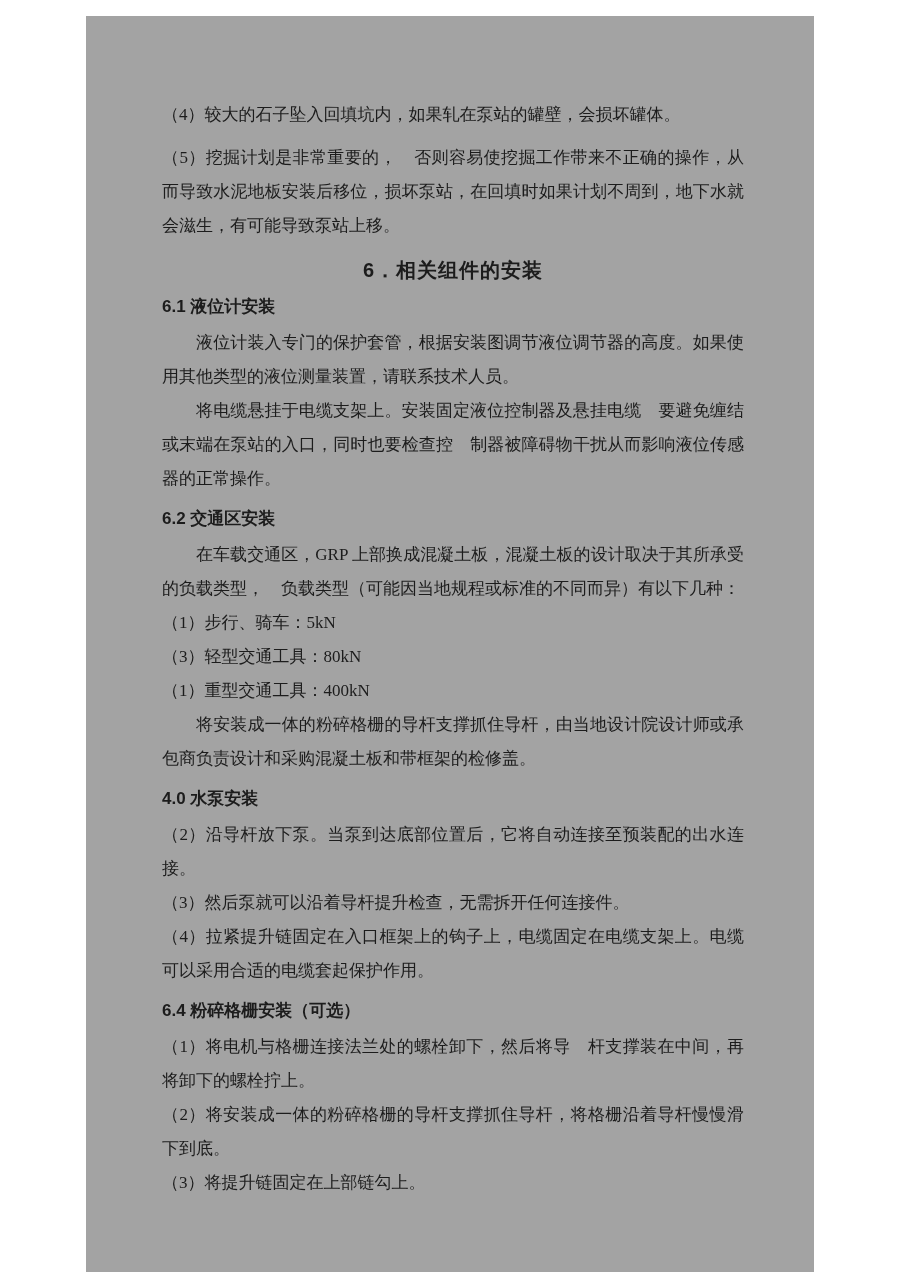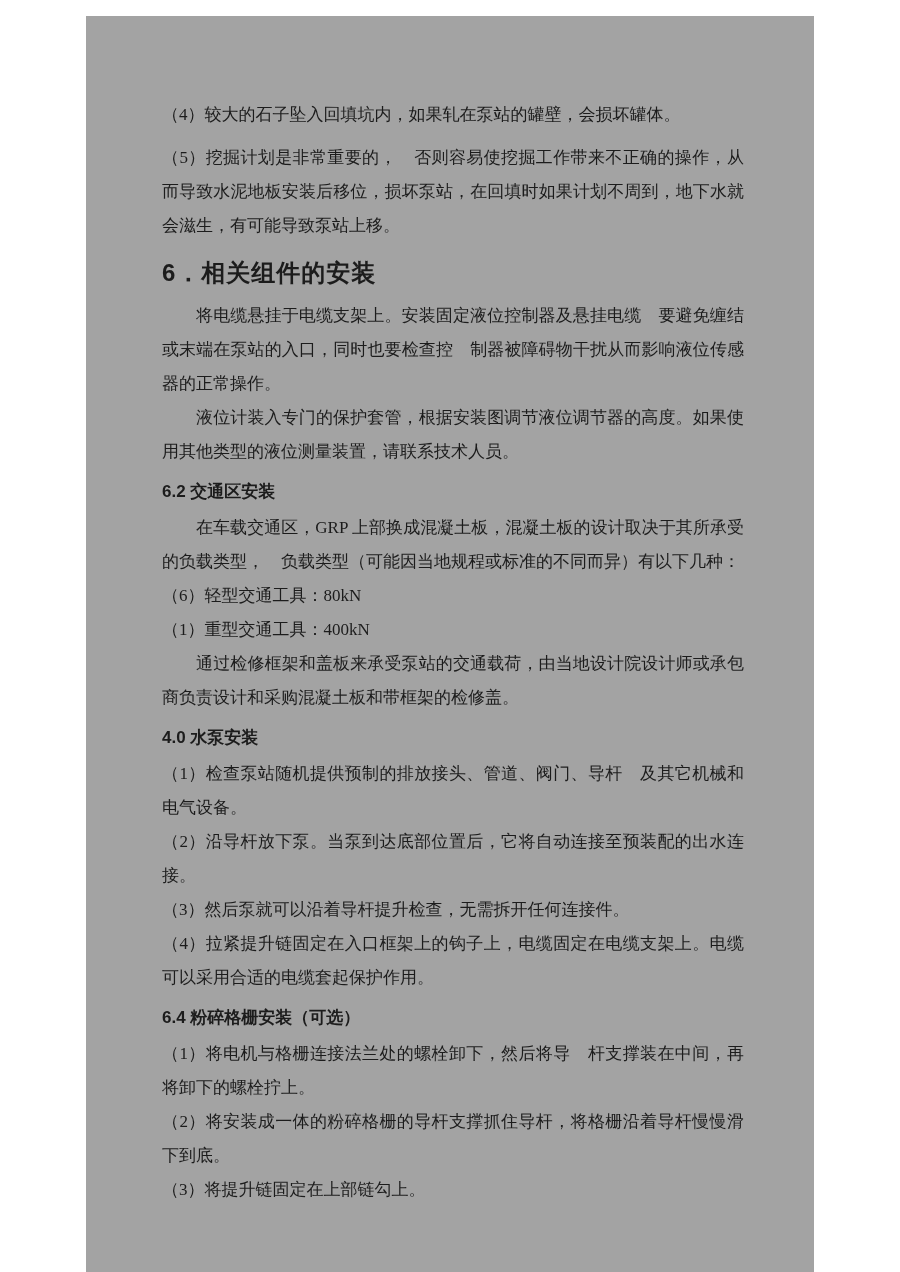--- a/index.html
+++ b/index.html
@@ -27,53 +27,55 @@
     word-break: break-all;
   }
   p.intro {
     margin-bottom: 9px;
   }
   p.indent {
     text-indent: 2em;
   }
   h1.sec {
     font-family: "Liberation Sans", "DejaVu Sans", sans-serif;
-    font-size: 24px;
+    font-size: 20px;
     font-weight: bold;
     margin: 14px 0 10px 0;
     letter-spacing: 1px;
+    text-align: center;
   }
   h2.sub {
     font-family: "Liberation Sans", "DejaVu Sans", sans-serif;
     font-size: 17px;
     font-weight: bold;
     margin: 11px 0 8px 0;
   }
 </style>
 </head>
 <body>
 
 <div class="page">
 
   <p class="body intro">（4）较大的石子坠入回填坑内，如果轧在泵站的罐壁，会损坏罐体。</p>
   <p class="body intro">（5）挖掘计划是非常重要的，　否则容易使挖掘工作带来不正确的操作，从而导致水泥地板安装后移位，损坏泵站，在回填时如果计划不周到，地下水就会滋生，有可能导致泵站上移。</p>
 
   <h1 class="sec">6．相关组件的安装</h1>
 
+  <h2 class="sub">6.1 液位计安装</h2>
+  <p class="body indent">液位计装入专门的保护套管，根据安装图调节液位调节器的高度。如果使用其他类型的液位测量装置，请联系技术人员。</p>
   <p class="body indent">将电缆悬挂于电缆支架上。安装固定液位控制器及悬挂电缆　要避免缠结或末端在泵站的入口，同时也要检查控　制器被障碍物干扰从而影响液位传感器的正常操作。</p>
-  <p class="body indent">液位计装入专门的保护套管，根据安装图调节液位调节器的高度。如果使用其他类型的液位测量装置，请联系技术人员。</p>
 
   <h2 class="sub">6.2 交通区安装</h2>
   <p class="body indent">在车载交通区，GRP 上部换成混凝土板，混凝土板的设计取决于其所承受的负载类型，　负载类型（可能因当地规程或标准的不同而异）有以下几种：</p>
-  <p class="body">（6）轻型交通工具：80kN</p>
+  <p class="body">（1）步行、骑车：5kN</p>
+  <p class="body">（3）轻型交通工具：80kN</p>
   <p class="body">（1）重型交通工具：400kN</p>
-  <p class="body indent">通过检修框架和盖板来承受泵站的交通载荷，由当地设计院设计师或承包商负责设计和采购混凝土板和带框架的检修盖。</p>
+  <p class="body indent">将安装成一体的粉碎格栅的导杆支撑抓住导杆，由当地设计院设计师或承包商负责设计和采购混凝土板和带框架的检修盖。</p>
 
   <h2 class="sub">4.0 水泵安装</h2>
-  <p class="body">（1）检查泵站随机提供预制的排放接头、管道、阀门、导杆　及其它机械和电气设备。</p>
   <p class="body">（2）沿导杆放下泵。当泵到达底部位置后，它将自动连接至预装配的出水连接。</p>
   <p class="body">（3）然后泵就可以沿着导杆提升检查，无需拆开任何连接件。</p>
   <p class="body">（4）拉紧提升链固定在入口框架上的钩子上，电缆固定在电缆支架上。电缆可以采用合适的电缆套起保护作用。</p>
 
   <h2 class="sub">6.4 粉碎格栅安装（可选）</h2>
   <p class="body">（1）将电机与格栅连接法兰处的螺栓卸下，然后将导　杆支撑装在中间，再将卸下的螺栓拧上。</p>
   <p class="body">（2）将安装成一体的粉碎格栅的导杆支撑抓住导杆，将格栅沿着导杆慢慢滑下到底。</p>
   <p class="body">（3）将提升链固定在上部链勾上。</p>
 
 </div>

